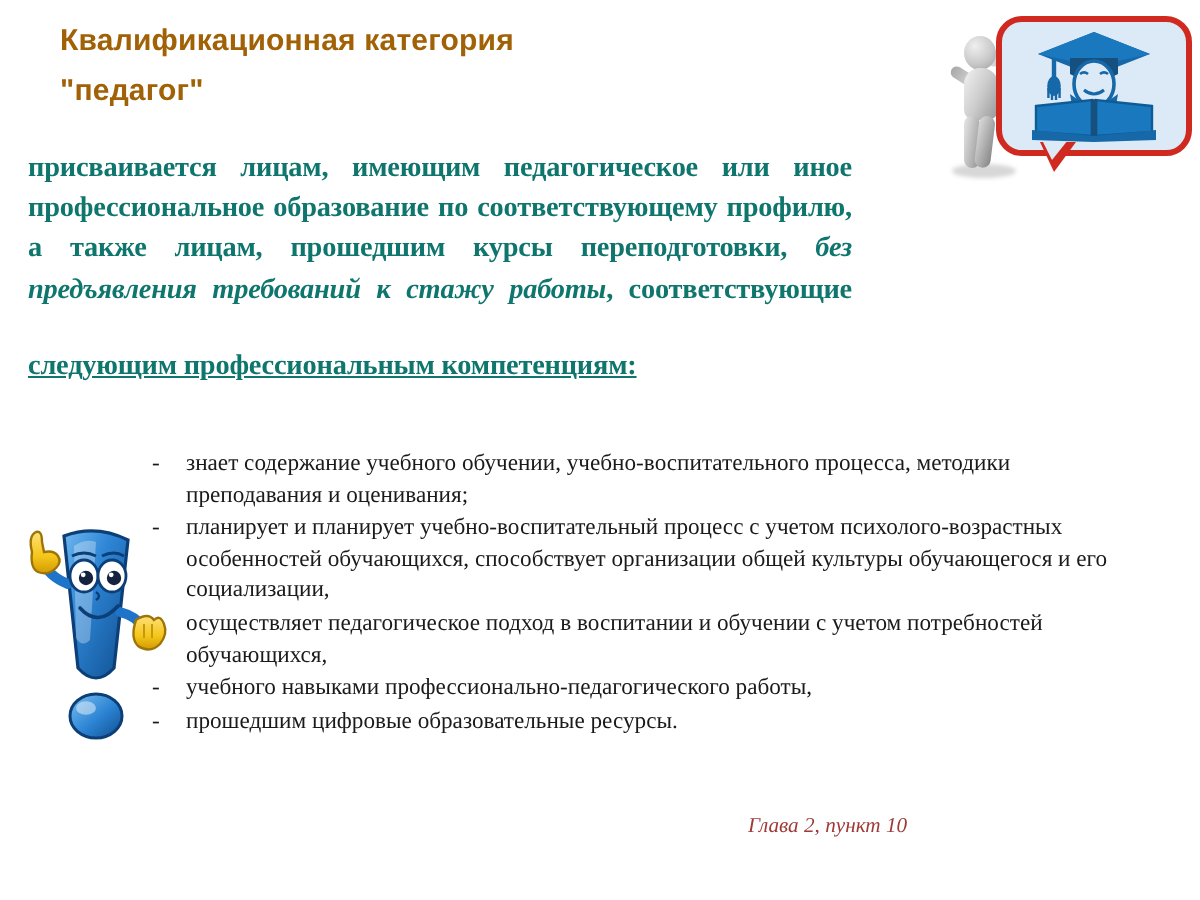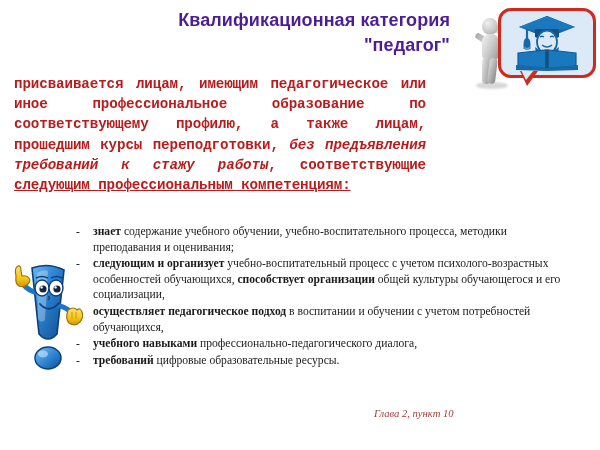--- a/index.html
+++ b/index.html
@@ -15,58 +15,57 @@
     overflow: hidden;
     font-family: "Liberation Serif", "DejaVu Serif", serif;
   }
 
   
   .title {
     position: absolute;
     left: 30px;
     top: 8px;
     width: 420px;
-    text-align: right;
+    text-align: left;
     font-family: "Liberation Sans", "DejaVu Sans", sans-serif;
     font-weight: bold;
-    font-size: 18px;
+    font-size: 15px;
     line-height: 25px;
-    color: #4c1d95;
+    color: #a16207;
     letter-spacing: 0.1px;
   }
   .title .line2 { display: block; }
 
   
   .intro {
     position: absolute;
     left: 14px;
     top: 74px;
     width: 412px;
     font-size: 14.2px;
     line-height: 20.2px;
-    color: #b91c1c;
+    color: #0f766e;
     text-align: justify;
     text-align-last: justify;
     font-weight: bold;
     letter-spacing: -0.1px;
-    font-family: Liberation Mono, monospace;
   }
   .intro .bi {
     font-weight: bold;
     font-style: italic;
   }
   .intro .ul {
     font-weight: bold;
     text-decoration: underline;
   }
   .intro .lastline {
     display: block;
     text-align: left;
     text-align-last: left;
-    margin-top: 0;
+    margin-top: 18px;
   }
 
   
   .bullets {
     position: absolute;
     left: 74px;
     top: 224px;
     width: 500px;
     font-size: 11.6px;
     line-height: 15.6px;
@@ -77,21 +76,21 @@
     padding-left: 19px;
     margin-bottom: 1px;
   }
   .bullet .dash {
     position: absolute;
     left: 2px;
     top: 0;
     font-size: 11.6px;
     color: #1a1a1a;
   }
-  .bullet b { font-weight: bold; }
+  .bullet b { font-weight: normal; }
 
   
   .footer {
     position: absolute;
     left: 374px;
     top: 407px;
     font-size: 10.6px;
     line-height: 13.6px;
     font-style: italic;
     color: #9E3A38;
@@ -251,37 +250,37 @@
 
   <div class="bullets">
 
     <div class="bullet">
       <span class="dash">-</span>
       <b>знает</b><span> содержание учебного обучении, учебно-воспитательного процесса, методики преподавания и оценивания;</span>
     </div>
 
     <div class="bullet">
       <span class="dash">-</span>
-      <b>следующим и организует</b><span> учебно-воспитательный процесс с учетом психолого-возрастных особенностей обучающихся, </span><b>способствует организации</b><span> общей культуры обучающегося и его социализации,</span>
+      <b>планирует и планирует</b><span> учебно-воспитательный процесс с учетом психолого-возрастных особенностей обучающихся, </span><b>способствует организации</b><span> общей культуры обучающегося и его социализации,</span>
     </div>
 
 
     <div class="bullet">
       <span class="dash">-</span>
       <b>осуществляет педагогическое подход</b><span> в воспитании и обучении с учетом потребностей обучающихся,</span>
     </div>
 
     <div class="bullet">
       <span class="dash">-</span>
-      <b>учебного навыками</b><span> профессионально-педагогического диалога,</span>
-    </div>
-
-    <div class="bullet">
-      <span class="dash">-</span>
-      <b>требований</b><span> цифровые образовательные ресурсы.</span>
+      <b>учебного навыками</b><span> профессионально-педагогического работы,</span>
+    </div>
+
+    <div class="bullet">
+      <span class="dash">-</span>
+      <b>прошедшим</b><span> цифровые образовательные ресурсы.</span>
     </div>
 
   </div>
 
   <div class="footer">
     <span>Глава 2, пункт 10</span>
   </div>
 
   <div class="illus">
 

